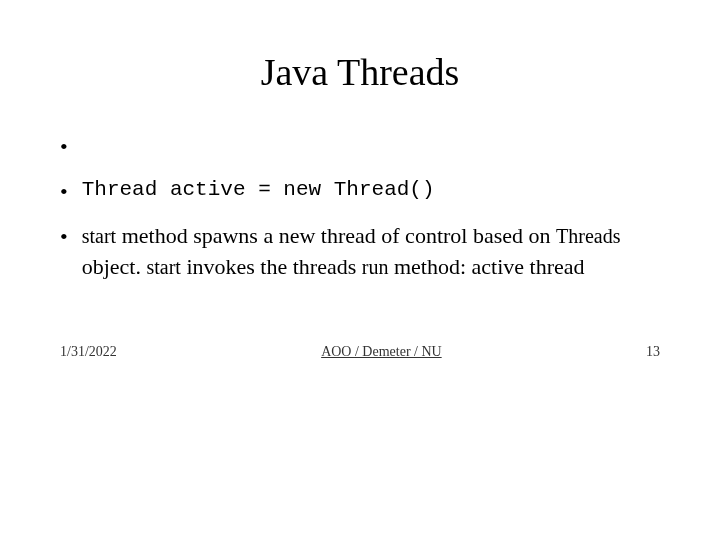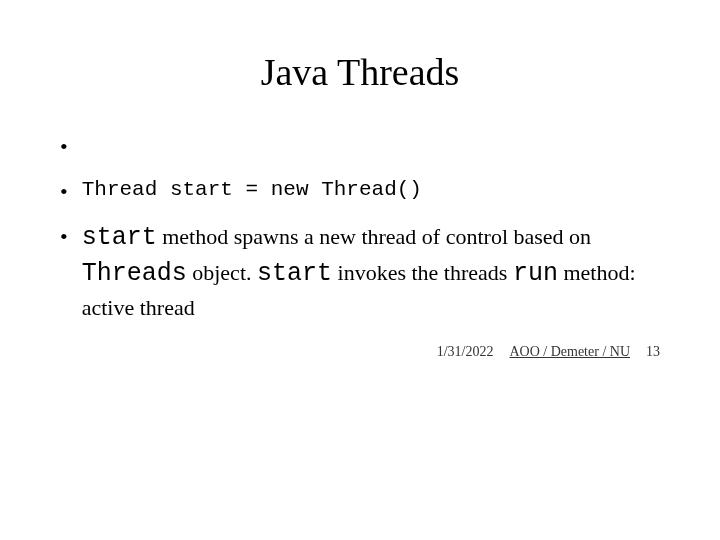--- a/index.html
+++ b/index.html
@@ -65,38 +65,38 @@
       font-size: 22px;
       line-height: 1.45;
     }
 
     .mono {
       font-family: 'Courier New', Courier, monospace;
       font-size: 21px;
     }
 
     .bullet-text .mono {
-      font-size: 25px;
+      font-size: 20px;
+      font-family: Liberation Serif, serif;
     }
 
     .bullet-3 {
       margin-bottom: 0;
     }
 
     .footer {
       display: flex;
-      justify-content: flex-end;
+      justify-content: space-between;
       align-items: center;
       border-top: none;
       padding-top: 10px;
       margin-top: auto;
       font-size: 14px;
       color: #333333;
       font-family: Georgia, 'Times New Roman', serif;
-      gap: 16px;
     }
 
     .footer-left {
       font-size: 14px;
     }
 
     .footer-center {
       font-size: 14px;
       text-align: center;
       text-decoration: underline;
@@ -114,21 +114,21 @@
 
   <div class="content">
 
     <div class="bullet">
       <span class="bullet-dot">•</span>
     </div>
 
     <div class="bullet">
       <span class="bullet-dot">•</span>
       <span class="bullet-text mono">
-        Thread start = new Thread()
+        Thread active = new Thread()
       </span>
     </div>
 
     <div class="bullet bullet-3">
       <span class="bullet-dot">•</span>
       <span class="bullet-text">
         <span class="mono">start</span> method spawns a new thread of control based on <span class="mono">Threads</span> object. <span class="mono">start</span> invokes the threads <span class="mono">run</span> method: active thread
       </span>
     </div>
 

